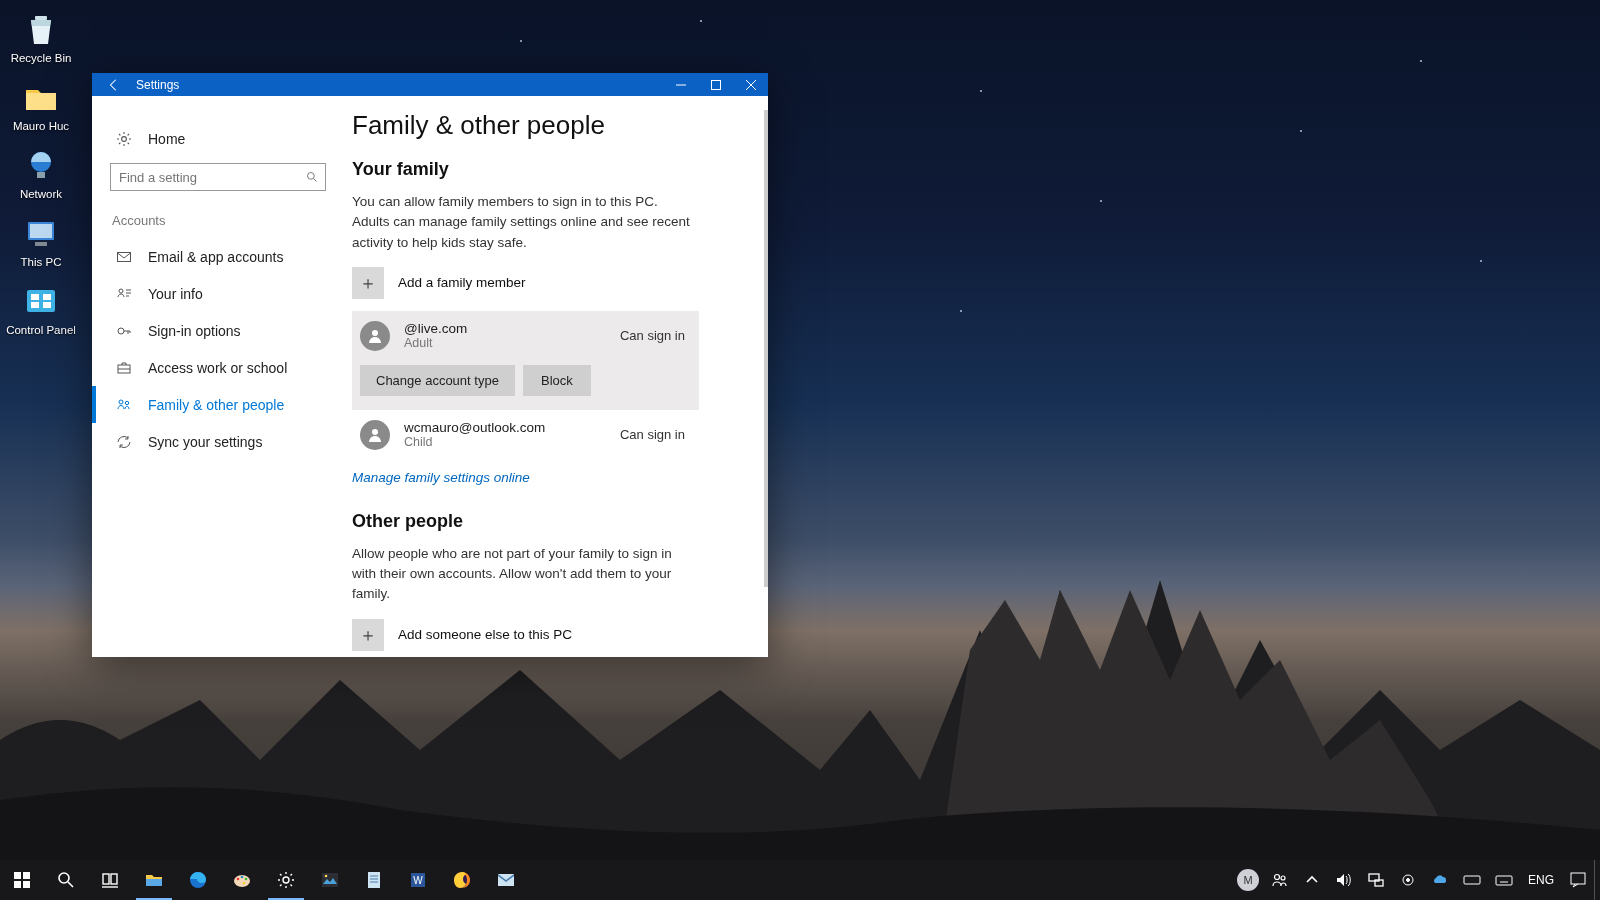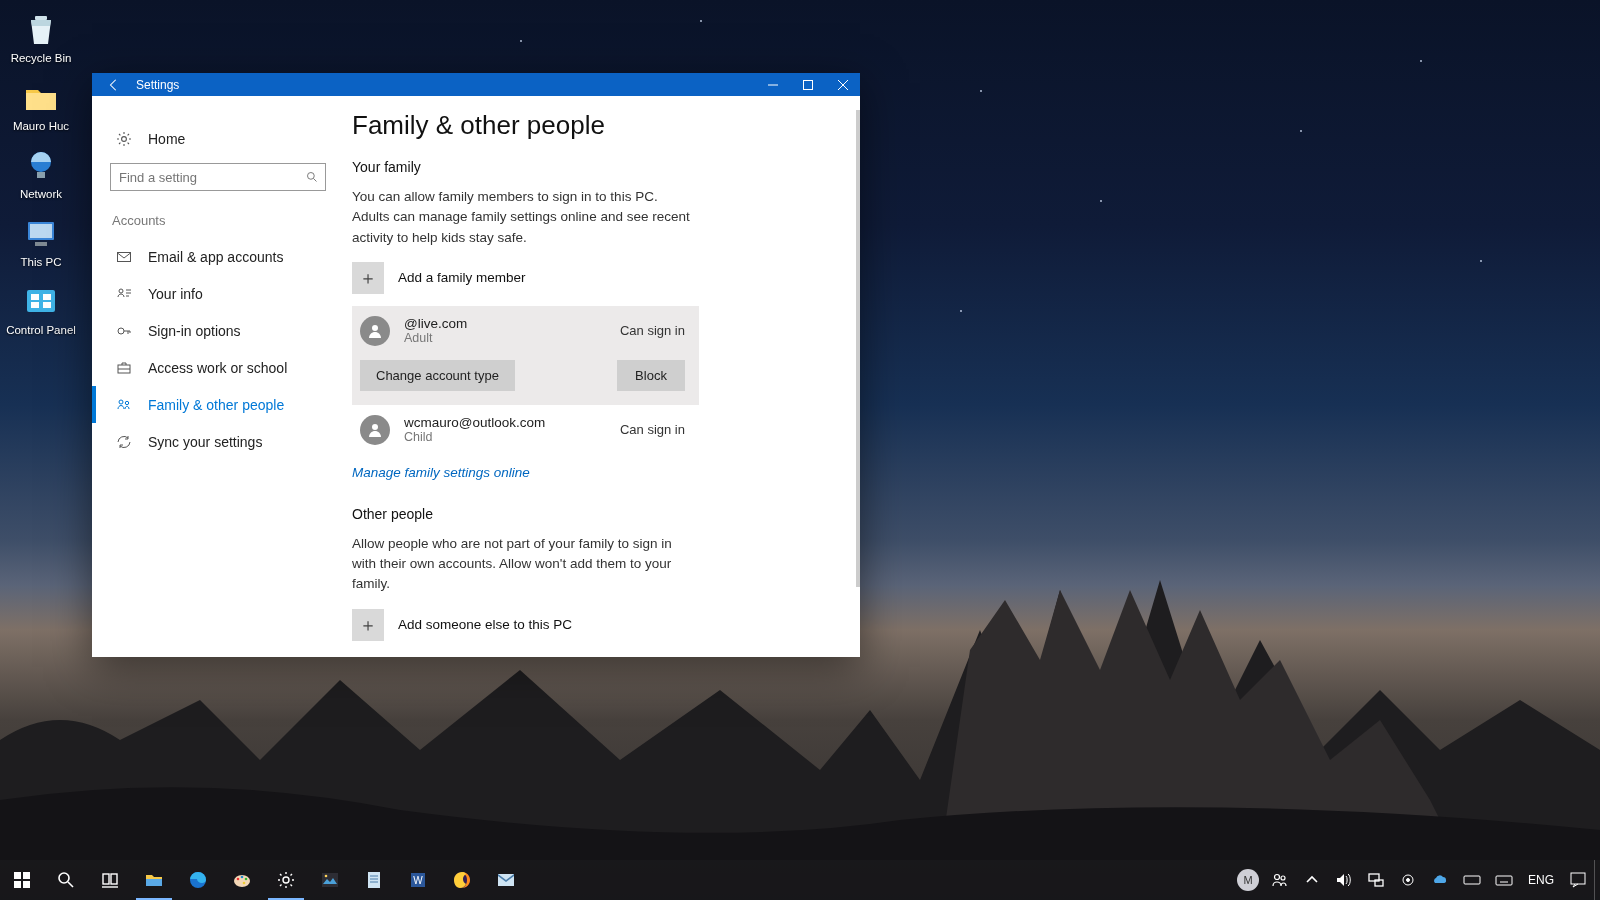--- a/index.html
+++ b/index.html
@@ -21,21 +21,21 @@
   .star { position: absolute; width: 2px; height: 2px; background: #dbe9ff; border-radius: 50%; opacity: .8; }
 
   
   .desktop-icons { position: absolute; top: 6px; left: 4px; width: 80px; }
   .di { width: 74px; text-align: center; color: #fff; font-size: 11.5px; padding: 6px 2px 10px; text-shadow: 0 1px 2px rgba(0,0,0,.8); cursor: default; }
   .di .ic { width: 36px; height: 36px; margin: 0 auto 4px; display: flex; align-items: center; justify-content: center; }
   .di .ic svg { width: 36px; height: 36px; }
 
   
   .window {
-    position: absolute; top: 73px; left: 92px; width: 768px; height: 584px;
+    position: absolute; top: 73px; left: 92px; width: 676px; height: 584px;
     background: #fff; box-shadow: 0 10px 40px rgba(0,0,0,.5);
     display: flex; flex-direction: column;
   }
   .titlebar {
     height: 23px; background: #0b62c4; color: #fff; display: flex; align-items: center;
     font-size: 12px;
   }
   .tb-back { width: 44px; height: 23px; display:flex; align-items:center; justify-content:center; cursor:pointer; }
   .tb-title { padding-left: 0; flex: 1; }
   .tb-btns { display: flex; }
@@ -59,38 +59,38 @@
   }
   .search-wrap { position: relative; }
   .search-icon-right { position: absolute; right: 26px; top: 12px; color:#777; }
 
   .section-label { padding: 8px 20px 10px; font-size: 13px; color: #777; }
 
   .content { flex: 1; padding: 14px 26px 0 8px; overflow-y: auto; position: relative; }
   .content::-webkit-scrollbar { width: 6px; }
   .content::-webkit-scrollbar-thumb { background: #bcbcbc; }
   h1 { font-weight: 400; font-size: 26px; margin-bottom: 18px; }
-  h2 { font-weight: 400; font-size: 14px; margin-bottom: 12px; }
+  h2 { font-weight: 700; font-size: 18px; margin-bottom: 12px; }
   p.desc { font-size: 13.5px; color: #333; max-width: 340px; line-height: 1.5; margin-bottom: 14px; }
 
   .add-row { display:flex; align-items:center; gap: 14px; margin-bottom: 12px; cursor:pointer; }
   .plus-box { width: 32px; height: 32px; background: #d9d9d9; display:flex; align-items:center; justify-content:center; color:#444; font-size: 18px; }
   .add-row span.lbl { font-size: 13.5px; }
 
   .member { padding: 10px 8px 10px 8px; }
   .member.sel { background: #eceaea; padding-bottom: 14px; }
   .member-head { display:flex; align-items:center; }
   .avatar { width: 30px; height: 30px; border-radius: 50%; background: #8a8a8a; display:flex; align-items:center; justify-content:center; margin-right: 14px; flex-shrink: 0; }
   .avatar svg { width: 16px; height: 16px; fill: #fff; }
   .m-info { flex: 1; }
   .m-email { font-size: 13.5px; color: #222; }
   .m-role  { font-size: 12.5px; color: #777; }
   .m-status { font-size: 13px; color: #333; padding-right: 6px; }
 
-  .member-actions { display:flex; gap: 8px; justify-content:space-between; margin-top: 14px; padding-right: 6px; }
+  .member-actions { display:flex; gap: 8px; justify-content:flex-start; margin-top: 14px; padding-right: 6px; }
   .btn { background: #cfcfcf; border: none; color: #222; font-size: 13px; padding: 8px 16px; cursor:pointer; }
 
   .link { color: #0067c0; font-size: 13.5px; cursor:pointer; margin: 10px 0 26px; display: inline-block; font-style: italic; }
 
   .members-box { width: 347px; }
 
   
   .scroll-track { position:absolute; right:0; top:14px; bottom:70px; width:4px; background:#ccc; }
 
   

